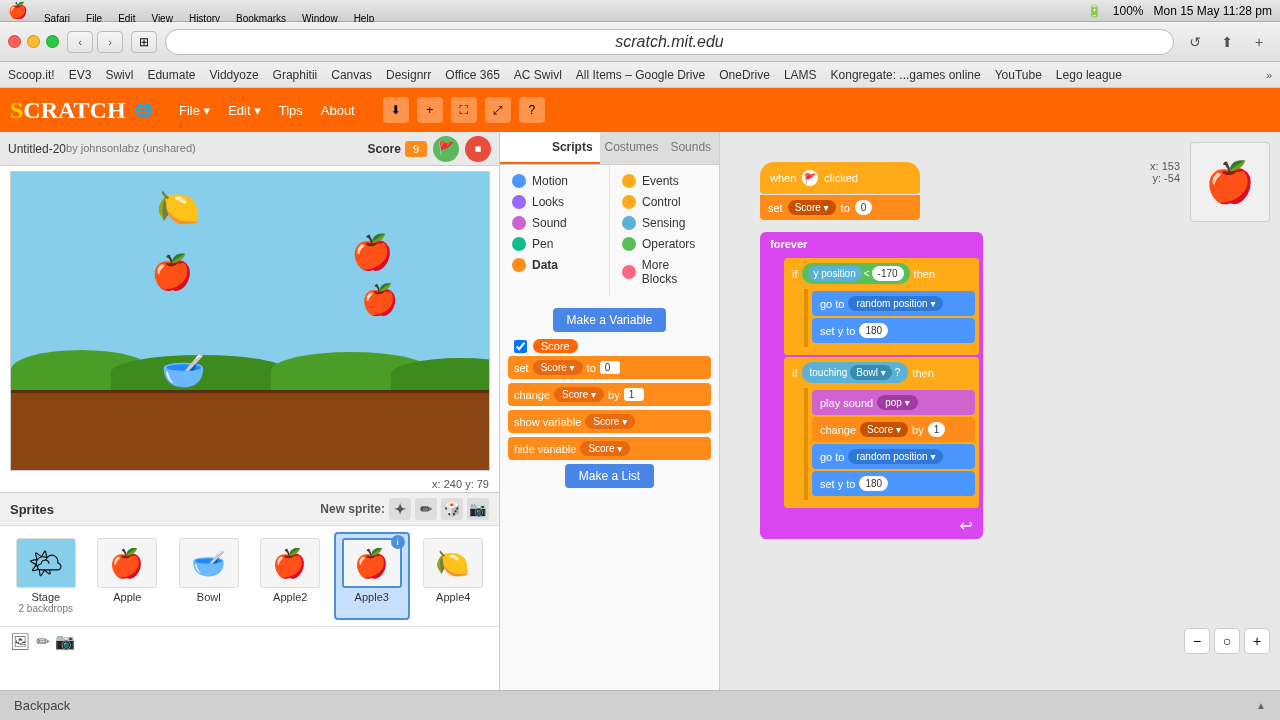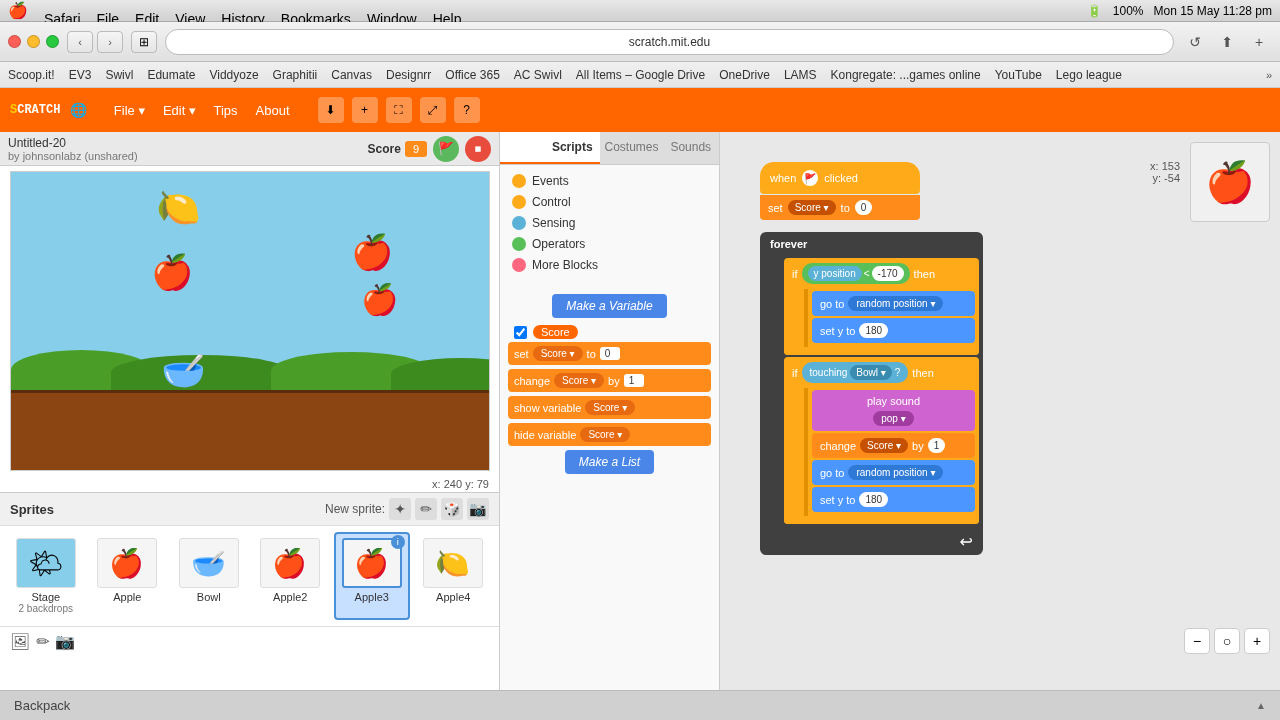--- a/index.html
+++ b/index.html
@@ -1,46 +1,46 @@
 <!DOCTYPE html>
 <html><head>
   <meta charset="utf-8">
   <style>
     * { margin: 0; padding: 0; box-sizing: border-box; }
     body { width: 1280px; height: 720px; overflow: hidden; font-family: -apple-system, 'Helvetica Neue', Arial, sans-serif; font-size: 12px; background: #ddd; }
 
     
     .menubar { height: 22px; background: linear-gradient(to bottom, #e8e8e8, #d0d0d0); display: flex; align-items: center; padding: 0 8px; gap: 16px; border-bottom: 1px solid #aaa; }
     .menubar-apple { font-size: 16px; cursor: pointer; }
-    .menubar-item { font-size: 14px; font-weight: 500; cursor: pointer; margin-top: 16px; }
+    .menubar-item { font-size: 10px; font-weight: 500; cursor: pointer; margin-top: 16px; }
     .menubar-right { margin-left: auto; display: flex; align-items: center; gap: 10px; font-size: 12px; }
     .menubar-right span { cursor: pointer; }
 
     
     .browser { display: flex; flex-direction: column; height: 100%; }
     .browser-titlebar { height: 40px; background: linear-gradient(to bottom, #f2f2f2, #e0e0e0); display: flex; align-items: center; padding: 0 8px; gap: 8px; border-bottom: 1px solid #bbb; }
     .traffic-lights { display: flex; gap: 6px; align-items: center; }
     .tl { width: 13px; height: 13px; border-radius: 50%; cursor: pointer; border: 1px solid rgba(0,0,0,0.2); }
     .tl-red { background: #ff5f57; }
     .tl-yellow { background: #febc2e; }
     .tl-green { background: #28c840; }
     .nav-btns { display: flex; gap: 4px; }
     .nav-btn { width: 26px; height: 22px; background: linear-gradient(to bottom, #f5f5f5, #e5e5e5); border: 1px solid #bbb; border-radius: 4px; cursor: pointer; display: flex; align-items: center; justify-content: center; font-size: 11px; color: #555; }
-    .address-bar { flex: 1; height: 26px; background: white; border: 1px solid #bbb; border-radius: 13px; display: flex; align-items: center; justify-content: center; font-size: 12px; color: #333; cursor: text; }
+    .address-bar { flex: 1; height: 26px; background: white; border: 1px solid #bbb; border-radius: 13px; display: flex; align-items: center; justify-content: center; font-size: 16px; color: #333; cursor: text; font-style: italic; }
     .browser-toolbar-right { display: flex; gap: 6px; align-items: center; }
     .toolbar-icon { width: 26px; height: 22px; display: flex; align-items: center; justify-content: center; cursor: pointer; color: #555; font-size: 14px; }
 
     
     .bookmarks-bar { height: 26px; background: linear-gradient(to bottom, #f0f0f0, #e4e4e4); border-bottom: 1px solid #ccc; display: flex; align-items: center; padding: 0 8px; gap: 14px; }
     .bookmark-item { font-size: 12px; color: #333; cursor: pointer; white-space: nowrap; }
     .bookmark-more { margin-left: auto; font-size: 11px; cursor: pointer; color: #555; }
 
     
     .scratch-header { height: 44px; background: #ff6600; display: flex; align-items: center; padding: 0 10px; gap: 10px; }
-    .scratch-logo { color: white; font-weight: bold; font-size: 12px; font-family: Liberation Mono, monospace; }
+    .scratch-logo { color: white; font-weight: bold; font-size: 24px; font-family: Liberation Serif, serif; }
     .scratch-logo span { color: #ffcc00; }
     .scratch-nav { display: flex; align-items: center; gap: 2px; margin-left: 8px; }
     .scratch-nav-item { color: white; font-size: 13px; padding: 4px 8px; cursor: pointer; border-radius: 4px; display: flex; align-items: center; gap: 3px; }
     .scratch-header-right { margin-left: auto; display: flex; align-items: center; gap: 8px; }
     .scratch-save-btn { background: #5cb85c; color: white; border: none; padding: 5px 12px; border-radius: 4px; font-size: 12px; cursor: pointer; }
     .scratch-user { background: #4a90d9; color: white; padding: 5px 10px; border-radius: 4px; font-size: 12px; cursor: pointer; display: flex; align-items: center; gap: 4px; }
     .globe-icon { font-size: 14px; }
 
     
     .scratch-main { display: flex; flex: 1; overflow: hidden; }
@@ -60,21 +60,21 @@
     .grass { position: absolute; bottom: 80px; left: 0; right: 0; height: 40px; }
     .grass-shape { position: absolute; bottom: 0; background: #3a8c1c; border-radius: 50% 50% 0 0; }
     .apple-sprite { position: absolute; font-size: 28px; cursor: pointer; }
     .bowl-sprite { position: absolute; font-size: 32px; cursor: pointer; }
     .stage-coords { font-size: 11px; color: #555; padding: 2px 10px; text-align: right; }
 
     
     .sprites-panel { border-top: 1px solid #ccc; flex: 1; overflow: hidden; }
     .sprites-header { display: flex; align-items: center; padding: 5px 10px; background: #f0f0f0; border-bottom: 1px solid #ddd; }
     .sprites-title { font-size: 13px; font-weight: bold; color: #333; }
-    .new-sprite-controls { margin-left: auto; display: flex; align-items: center; gap: 4px; font-size: 12px; color: #555; }
+    .new-sprite-controls { margin-left: auto; display: flex; align-items: center; gap: 4px; font-size: 12px; color: #555; font-weight: bold; }
     .new-sprite-icon { width: 22px; height: 22px; background: #ddd; border-radius: 3px; display: flex; align-items: center; justify-content: center; cursor: pointer; font-size: 14px; }
     .sprites-list { display: flex; gap: 6px; padding: 6px 8px; overflow-x: auto; }
     .sprite-item { display: flex; flex-direction: column; align-items: center; width: 80px; cursor: pointer; padding: 4px; border-radius: 4px; }
     .sprite-item.selected { background: #c8e0ff; border: 2px solid #4a90d9; }
     .sprite-item:not(.selected) { border: 2px solid transparent; }
     .sprite-thumb { width: 60px; height: 50px; display: flex; align-items: center; justify-content: center; background: #f5f5f5; border: 1px solid #ddd; border-radius: 3px; font-size: 28px; }
     .sprite-thumb.stage-thumb { background: #87ceeb; }
     .sprite-name { font-size: 11px; color: #333; margin-top: 3px; text-align: center; }
     .sprite-info-badge { width: 14px; height: 14px; background: #4a90d9; border-radius: 50%; display: flex; align-items: center; justify-content: center; color: white; font-size: 9px; position: absolute; top: -3px; right: -3px; }
     .sprite-thumb-wrap { position: relative; }
@@ -97,21 +97,21 @@
     .category-label { font-size: 12px; color: #333; }
     .category-item.selected .category-label { font-weight: bold; }
     .categories-left { width: 110px; border-right: 1px solid #e0e0e0; }
     .categories-right { flex: 1; }
     .categories-wrapper { display: flex; }
 
     
     .block-palette { flex: 1; overflow-y: auto; padding: 8px; }
     .palette-block { display: flex; align-items: center; gap: 4px; padding: 4px 6px; border-radius: 4px; margin-bottom: 4px; cursor: pointer; font-size: 11px; color: white; white-space: nowrap; }
 
-    .make-var-btn { background: #4a86e8; color: white; border: none; padding: 5px 14px; border-radius: 4px; font-size: 12px; cursor: pointer; margin: 4px auto; display: block; font-style: italic; }
+    .make-var-btn { background: #4a86e8; color: white; border: none; padding: 5px 14px; border-radius: 4px; font-size: 12px; cursor: pointer; margin: 4px auto; display: block; }
     .variable-check { display: flex; align-items: center; gap: 6px; padding: 3px 6px; font-size: 12px; color: #333; }
     .var-badge { background: #ff6600; color: white; border-radius: 10px; padding: 1px 8px; font-size: 11px; }
 
     
     .code-panel { flex: 1; background: #e8e8e8; position: relative; overflow: hidden; }
     .sprite-preview { position: absolute; top: 10px; right: 10px; width: 80px; height: 80px; background: #f0f0f0; border: 1px solid #ccc; border-radius: 4px; display: flex; align-items: center; justify-content: center; font-size: 40px; }
     .coords-display { position: absolute; right: 100px; top: 28px; font-size: 11px; color: #555; text-align: right; }
 
     
     .block-stack { position: absolute; }
@@ -208,21 +208,21 @@
       <div style="width:26px;height:26px;background:rgba(255,255,255,0.3);border-radius:4px;display:flex;align-items:center;justify-content:center;cursor:pointer;">⤢</div>
       <div style="width:26px;height:26px;background:rgba(255,255,255,0.3);border-radius:4px;display:flex;align-items:center;justify-content:center;cursor:pointer;">?</div>
     </div>
   </div>
 
   <div class="scratch-main" style="height: calc(100% - 134px);">
 
     <div class="stage-panel">
 
       <div class="stage-topbar">
-        <div style="display:flex;flex-direction:column;">
+        <div style="display:flex;flex-direction:row;">
           <span class="project-name">Untitled-20</span>
           <span class="project-author">by johnsonlabz (unshared)</span>
         </div>
         <div class="stage-controls">
           <div style="display:flex;align-items:center;gap:4px;">
             <span style="font-size:12px;font-weight:bold;color:#333;">Score</span>
             <span style="background:#ff8c1a;color:white;font-size:11px;padding:2px 8px;border-radius:3px;">9</span>
           </div>
           <div class="flag-btn">🚩</div>
           <div class="stop-btn">⏹</div>
@@ -315,20 +315,42 @@
 
     <div class="scripts-panel">
 
       <div class="tab-bar">
         <div class="tab active">Scripts</div>
         <div class="tab">Costumes</div>
         <div class="tab">Sounds</div>
       </div>
 
       <div class="categories-wrapper">
+        <div class="categories-left categories">
+          <div class="category-item">
+            <div class="category-dot" style="background:#4c97ff;"></div>
+            <span class="category-label">Motion</span>
+          </div>
+          <div class="category-item">
+            <div class="category-dot" style="background:#9966ff;"></div>
+            <span class="category-label">Looks</span>
+          </div>
+          <div class="category-item">
+            <div class="category-dot" style="background:#cf63cf;"></div>
+            <span class="category-label">Sound</span>
+          </div>
+          <div class="category-item">
+            <div class="category-dot" style="background:#0fbd8c;"></div>
+            <span class="category-label">Pen</span>
+          </div>
+          <div class="category-item selected">
+            <div class="category-dot" style="background:#ff8c1a;"></div>
+            <span class="category-label" style="font-weight:bold;">Data</span>
+          </div>
+        </div>
         <div class="categories-right categories">
           <div class="category-item">
             <div class="category-dot" style="background:#ffab19;"></div>
             <span class="category-label">Events</span>
           </div>
           <div class="category-item">
             <div class="category-dot" style="background:#ffab19;"></div>
             <span class="category-label">Control</span>
           </div>
           <div class="category-item">
@@ -401,21 +423,21 @@
         <div style="background:#ff8c1a;display:flex;align-items:center;gap:5px;padding:5px 8px;font-size:11px;color:white;cursor:pointer;margin-top:1px;border-radius:0 0 4px 4px;">
           <span>set</span>
           <span style="background:#c45000;border-radius:10px;padding:2px 7px;font-size:10px;display:flex;align-items:center;gap:2px;">Score ▾</span>
           <span>to</span>
           <span style="background:white;color:#333;border-radius:10px;padding:2px 6px;font-size:10px;">0</span>
         </div>
       </div>
 
       <div class="block-stack" style="top:100px;left:40px;">
 
-        <div style="background:#404040;border-radius:6px;min-width:210px;">
+        <div style="background:#d946ef;border-radius:6px;min-width:210px;">
 
           <div style="padding:6px 10px;color:white;font-size:11px;font-weight:bold;">
             forever
           </div>
 
           <div style="margin-left:20px;border-left:0;padding:2px 4px;">
 
 
             <div style="background:#ffab19;border-radius:4px;min-width:195px;margin-bottom:2px;">
               <div style="display:flex;align-items:center;gap:4px;padding:5px 8px;font-size:11px;color:white;">
@@ -447,21 +469,21 @@
                 <span>if</span>
                 <span style="background:#5cb1d6;border-radius:10px;padding:3px 8px;font-size:10px;color:white;display:flex;align-items:center;gap:3px;">
                   <span>touching</span>
                   <span style="background:#3a8bb0;border-radius:8px;padding:2px 6px;font-size:10px;">Bowl ▾</span>
                   <span>?</span>
                 </span>
                 <span>then</span>
               </div>
               <div style="margin-left:20px;border-left:4px solid #e09000;padding:2px 4px;">
 
-                <div style="background:#cf63cf;display:flex;align-items:center;gap:4px;padding:5px 8px;font-size:11px;color:white;cursor:pointer;border-radius:4px;margin-bottom:2px;flex-direction:column;">
+                <div style="background:#cf63cf;display:flex;align-items:center;gap:4px;padding:5px 8px;font-size:11px;color:white;cursor:pointer;border-radius:4px;margin-bottom:2px;">
                   <span>play sound</span>
                   <span style="background:#a03ca0;border-radius:10px;padding:2px 8px;font-size:10px;color:white;display:flex;align-items:center;gap:2px;">pop ▾</span>
                 </div>
 
                 <div style="background:#ff8c1a;display:flex;align-items:center;gap:4px;padding:5px 8px;font-size:11px;color:white;cursor:pointer;border-radius:4px;margin-bottom:2px;">
                   <span>change</span>
                   <span style="background:#c45000;border-radius:10px;padding:2px 7px;font-size:10px;color:white;display:flex;align-items:center;gap:2px;">Score ▾</span>
                   <span>by</span>
                   <span style="background:white;color:#333;border-radius:10px;padding:2px 6px;font-size:10px;">1</span>
                 </div>

